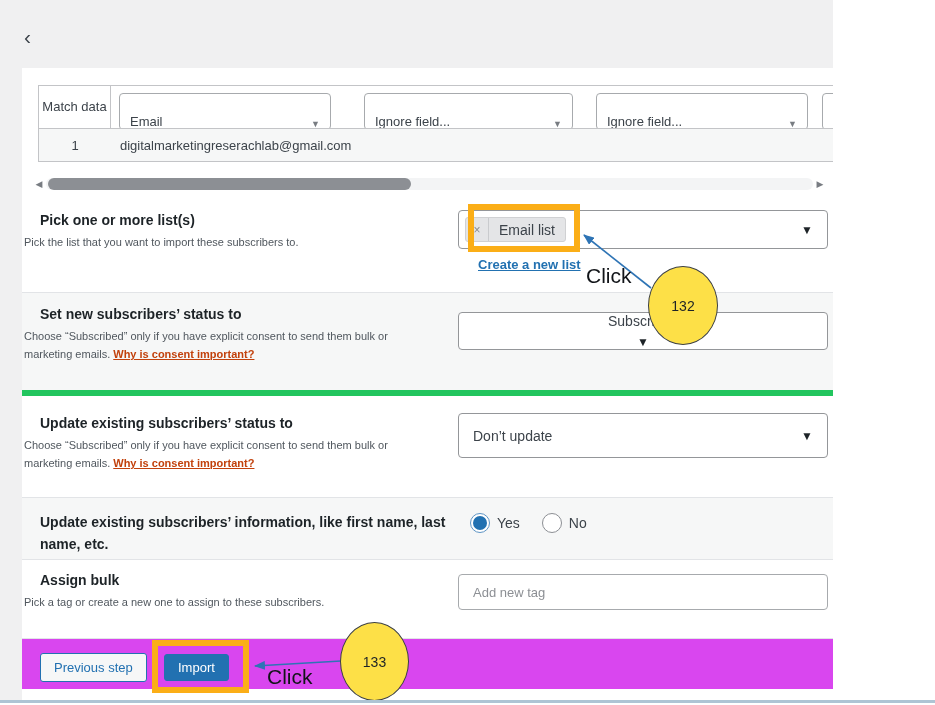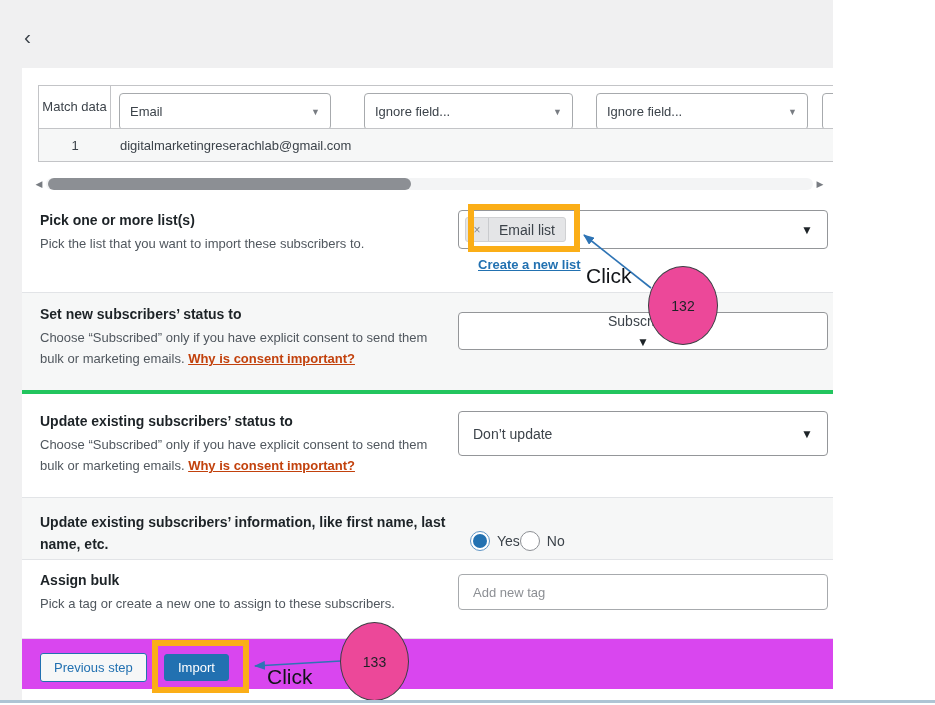--- a/index.html
+++ b/index.html
@@ -12,76 +12,76 @@
   .page-title { position:absolute; left:24px; top:26px; font-size:20px; color:#1d2327; display:flex; align-items:center; gap:9px; }
   .page-title .chev { font-size:21px; color:#3c434a; line-height:1; padding-bottom:3px; cursor:pointer; }
 
   .panel { position:absolute; left:22px; top:68px; width:811px; height:632px; background:#ffffff; }
 
   
   .match-table { position:absolute; left:16px; top:17px; width:795px; border:1px solid #c3c4c7; border-right:none; background:#fff; }
   .mt-head { display:flex; height:42px; overflow:hidden; }
   .mt-label { width:72px; min-width:72px; border-right:1px solid #c3c4c7; display:flex; align-items:center; justify-content:center; text-align:center; font-size:13px; color:#3c434a; line-height:1.35; }
   .mt-cells { position:relative; flex:1; overflow:hidden; }
-  .mini-select { position:absolute; top:7px; height:37px; border:1px solid #a7aaad; border-radius:4px; background:#fff; font-size:13px; color:#3c434a; display:flex; align-items:center; padding:0 10px; cursor:pointer; }
+  .mini-select { position:absolute; top:7px; height:37px; border:1px solid #a7aaad; border-radius:4px; background:#fff; font-size:13px; color:#3c434a; display:flex; align-items:flex-end; padding:0 10px; cursor:pointer; }
   .mini-select .grow { flex:1; }
   .mini-select .arrow { color:#787c82; font-size:9px; }
   .mt-row { display:flex; height:33px; background:#f6f7f7; border-top:1px solid #c3c4c7; align-items:center; overflow:hidden; }
   .mt-rownum { width:72px; min-width:72px; text-align:center; font-size:13px; color:#3c434a; }
   .mt-email { font-size:13px; color:#3c434a; padding-left:9px; }
 
   
   .hscroll { position:absolute; left:10px; top:108px; width:795px; height:16px; display:flex; align-items:center; }
   .hs-arrow { width:14px; font-size:9px; color:#787c82; text-align:center; cursor:pointer; }
   .hs-track { flex:1; height:12px; background:#f3f4f5; border-radius:6px; position:relative; }
   .hs-thumb { position:absolute; left:2px; top:0; width:363px; height:12px; background:#8c8f94; border-radius:6px; cursor:grab; }
 
   
   .section { position:absolute; left:0; width:811px; }
   .sec-b { top:132px; height:92px; background:#fff; }
   .sec-c { top:224px; height:98px; background:#f6f7f7; border-top:1px solid #e2e4e7; }
-  .sec-d { top:322px; height:107px; background:#fff; border-top:4px solid #22c55e; }
+  .sec-d { top:322px; height:107px; background:#fff; border-top:6px solid #22c55e; }
   .sec-e { top:429px; height:62px; background:#f6f7f7; border-top:1px solid #e2e4e7; }
   .sec-f { top:491px; height:79px; background:#fff; border-top:1px solid #e2e4e7; }
   .sec-g { top:570px; height:51px; background:#d946ef; border-top:1px solid #e2e4e7; }
 
   .sec-heading { position:absolute; left:18px; font-size:14px; font-weight:bold; color:#1d2327; }
-  .sec-desc { position:absolute; left:18px; font-size:13px; color:#50575e; line-height:1.65; }
+  .sec-desc { position:absolute; left:2px; font-size:11px; color:#50575e; line-height:1.65; }
   .inline-link { color:#c2410c; text-decoration:underline; font-weight:bold; cursor:pointer; }
   .plain-link { color:#2271b1; text-decoration:underline; cursor:pointer; }
 
   .big-select { position:absolute; left:436px; width:370px; border:1px solid #949699; border-radius:4px; background:#fff; display:flex; align-items:center; padding:0 14px; font-size:14px; color:#3c434a; cursor:pointer; }
   .big-select .grow { flex:1; }
   .big-select .darrow { color:#1d2327; font-size:12px; }
 
   .chip { display:flex; align-items:center; height:25px; background:#e4e5e7; border:1px solid #d0d1d3; border-radius:3px; overflow:hidden; margin-left:6px; }
   .chip-x { width:23px; height:100%; display:flex; align-items:center; justify-content:center; color:#8a8d91; font-size:12px; border-right:1px solid #c9cbce; cursor:pointer; }
   .chip-label { padding:0 10px; font-size:14px; color:#3c434a; }
 
   .text-input { position:absolute; left:436px; width:370px; height:36px; border:1px solid #a7aaad; border-radius:4px; background:#fff; font-size:13px; color:#3c434a; padding:0 14px; font-family:"Liberation Sans",sans-serif; }
   .text-input::placeholder { color:#8c8f94; }
 
   
-  .radio-group { position:absolute; left:448px; top:33px; display:flex; align-items:flex-end; }
+  .radio-group { position:absolute; left:448px; top:15px; display:flex; align-items:flex-end; gap:22px; }
   .radio-opt { display:flex; align-items:center; gap:7px; cursor:pointer; }
   .radio { width:20px; height:20px; border-radius:50%; background:#fff; border:1px solid #8c8f94; }
   .radio.checked { border:1px solid #5e94c4; display:flex; align-items:center; justify-content:center; }
   .radio.checked::after { content:""; width:14px; height:14px; border-radius:50%; background:#2271b1; }
   .radio-label { font-size:14px; color:#3c434a; }
 
   
   .btn-secondary { position:absolute; left:18px; top:14px; height:29px; padding:0 13px; background:#f6f7f7; border:1px solid #2271b1; border-radius:3px; color:#2271b1; font-size:13px; font-family:"Liberation Sans",sans-serif; cursor:pointer; }
   .btn-primary { position:absolute; left:142px; top:15px; height:27px; padding:0 13px; background:#2271b1; border:1px solid #2271b1; border-radius:3px; color:#ffffff; font-size:13px; font-family:"Liberation Sans",sans-serif; cursor:pointer; }
 
   
   .hl-box { position:absolute; border:6px solid #fbae17; background:transparent; }
   .hl-1 { left:468px; top:204px; width:112px; height:48px; }
   .hl-2 { left:152px; top:640px; width:97px; height:53px; }
 
-  .callout-circle { position:absolute; background:#ec4899; border:1.5px solid #3b3f44; border-radius:50%; display:flex; align-items:center; justify-content:center; font-size:14px; color:#1d2327; }
+  .callout-circle { position:absolute; background:#fde047; border:1.5px solid #3b3f44; border-radius:50%; display:flex; align-items:center; justify-content:center; font-size:14px; color:#1d2327; }
   .cc-1 { left:648px; top:266px; width:70px; height:79px; }
   .cc-2 { left:340px; top:622px; width:69px; height:79px; }
 
   .click-label { position:absolute; font-size:21px; color:#111418; }
   .cl-1 { left:586px; top:264px; }
   .cl-2 { left:267px; top:665px; }
 
   .arrow-layer { position:absolute; left:0; top:0; width:935px; height:705px; pointer-events:none; }
 
   .bottom-rule { position:absolute; left:0; top:700px; width:935px; height:3px; background:#aec4d4; }

